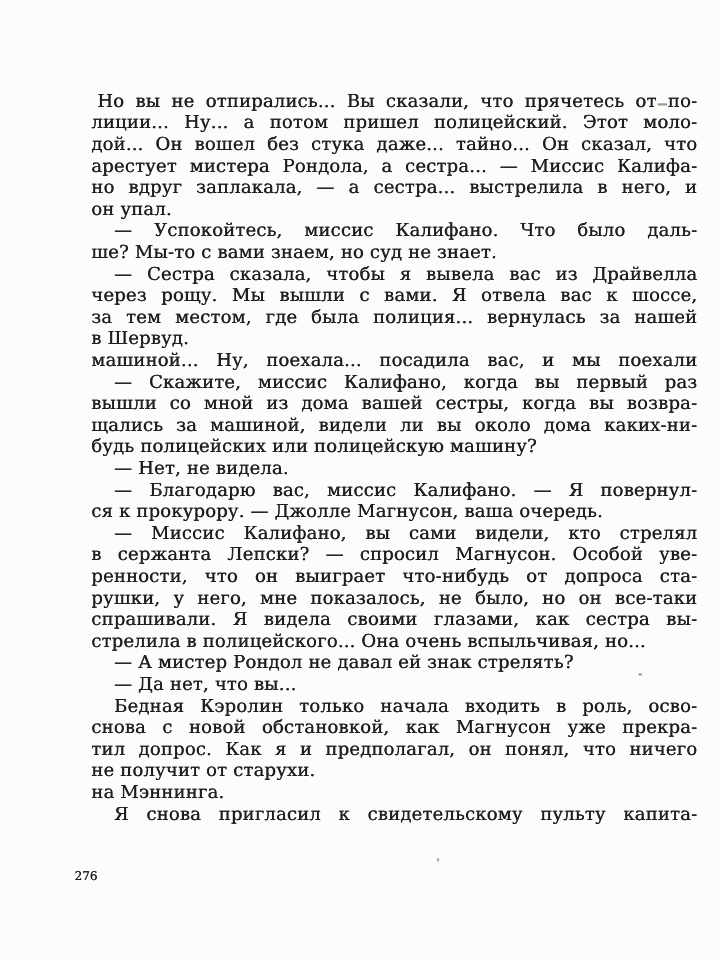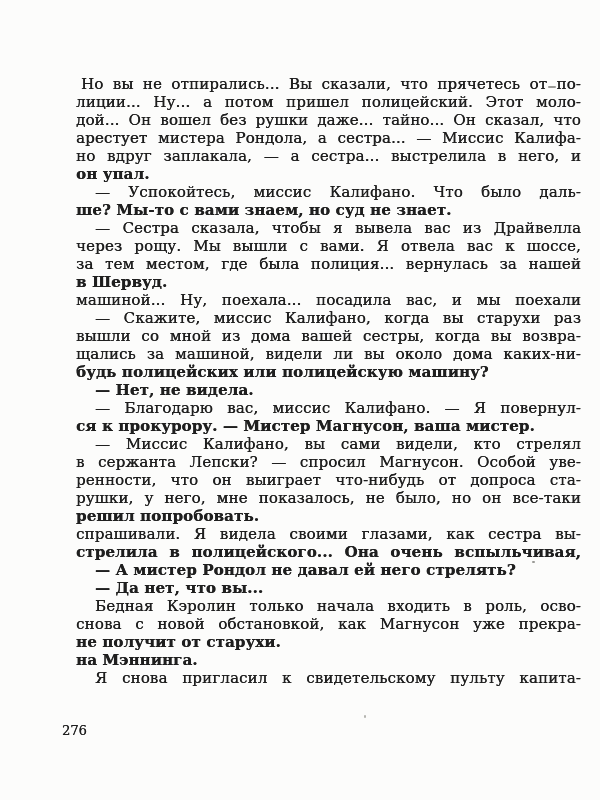--- a/index.html
+++ b/index.html
@@ -32,81 +32,80 @@
     font-size: 15px;
     letter-spacing: 0.15px;
     text-align: justify;
     text-align-last: justify;
     overflow: hidden;
     white-space: normal;
     text-shadow: 0.3px 0 0 currentColor;
   }
   .line.end {
     text-align-last: left;
-    font-weight: bold;
   }
   .line.ind {
     padding-left: 19px;
   }
   .line.cont {
     padding-left: 5px;
   }
   .pageno {
     position: absolute;
     left: 62px;
     top: 722px;
-    font-size: 13px;
+    font-size: 10px;
     line-height: 18px;
     text-shadow: 0.3px 0 0 currentColor;
   }
   .speck {
     position: absolute;
     background: #9a9a96;
     border-radius: 1px;
   }
   .speck-1 { left: 548px; top: 86px; width: 8px; height: 2px; }
   .speck-2 { left: 532px; top: 561px; width: 3px; height: 2px; }
   .speck-3 { left: 364px; top: 715px; width: 2px; height: 3px; background: #b5b5b0; }
 </style>
 </head>
 <body style="background: rgb(252, 252, 251); color: rgb(31, 31, 31);">
 
 <div class="page">
   <div class="text-block">
       <div class="line cont">Но вы не отпирались... Вы сказали, что прячетесь от по-</div>
       <div class="line">лиции... Ну... а потом пришел полицейский. Этот моло-</div>
-      <div class="line">дой... Он вошел без рушки даже... тайно... Он сказал, что</div>
+      <div class="line">дой... Он вошел без стука даже... тайно... Он сказал, что</div>
       <div class="line">арестует мистера Рондола, а сестра... — Миссис Калифа-</div>
       <div class="line">но вдруг заплакала, — а сестра... выстрелила в него, и</div>
       <div class="line end">он упал.</div>
       <div class="line ind">— Успокойтесь, миссис Калифано. Что было даль-</div>
       <div class="line end">ше? Мы-то с вами знаем, но суд не знает.</div>
       <div class="line ind">— Сестра сказала, чтобы я вывела вас из Драйвелла</div>
       <div class="line">через рощу. Мы вышли с вами. Я отвела вас к шоссе,</div>
       <div class="line">за тем местом, где была полиция... вернулась за нашей</div>
       <div class="line end">в Шервуд.</div>
       <div class="line">машиной... Ну, поехала... посадила вас, и мы поехали</div>
-      <div class="line ind">— Скажите, миссис Калифано, когда вы старухи раз</div>
+      <div class="line ind">— Скажите, миссис Калифано, когда вы первый раз</div>
       <div class="line">вышли со мной из дома вашей сестры, когда вы возвра-</div>
       <div class="line">щались за машиной, видели ли вы около дома каких-ни-</div>
       <div class="line end">будь полицейских или полицейскую машину?</div>
       <div class="line ind end">— Нет, не видела.</div>
       <div class="line ind">— Благодарю вас, миссис Калифано. — Я повернул-</div>
-      <div class="line end">ся к прокурору. — Мистер Магнусон, ваша мистер.</div>
+      <div class="line end">ся к прокурору. — Джолле Магнусон, ваша очередь.</div>
       <div class="line ind">— Миссис Калифано, вы сами видели, кто стрелял</div>
       <div class="line">в сержанта Лепски? — спросил Магнусон. Особой уве-</div>
       <div class="line">ренности, что он выиграет что-нибудь от допроса ста-</div>
       <div class="line">рушки, у него, мне показалось, не было, но он все-таки</div>
-      <div class="line end">решил попробовать.</div>
       <div class="line">спрашивали. Я видела своими глазами, как сестра вы-</div>
       <div class="line end">стрелила в полицейского... Она очень вспыльчивая, но...</div>
-      <div class="line ind end">— А мистер Рондол не давал ей него стрелять?</div>
+      <div class="line ind end">— А мистер Рондол не давал ей знак стрелять?</div>
       <div class="line ind end">— Да нет, что вы...</div>
       <div class="line ind">Бедная Кэролин только начала входить в роль, осво-</div>
       <div class="line">снова с новой обстановкой, как Магнусон уже прекра-</div>
+      <div class="line">тил допрос. Как я и предполагал, он понял, что ничего</div>
       <div class="line end">не получит от старухи.</div>
       <div class="line end">на Мэннинга.</div>
       <div class="line ind">Я снова пригласил к свидетельскому пульту капита-</div>
     </div>
 
   <div class="pageno">276</div>
 
   <div class="speck speck-1"></div>
   <div class="speck speck-2"></div>
   <div class="speck speck-3"></div>

